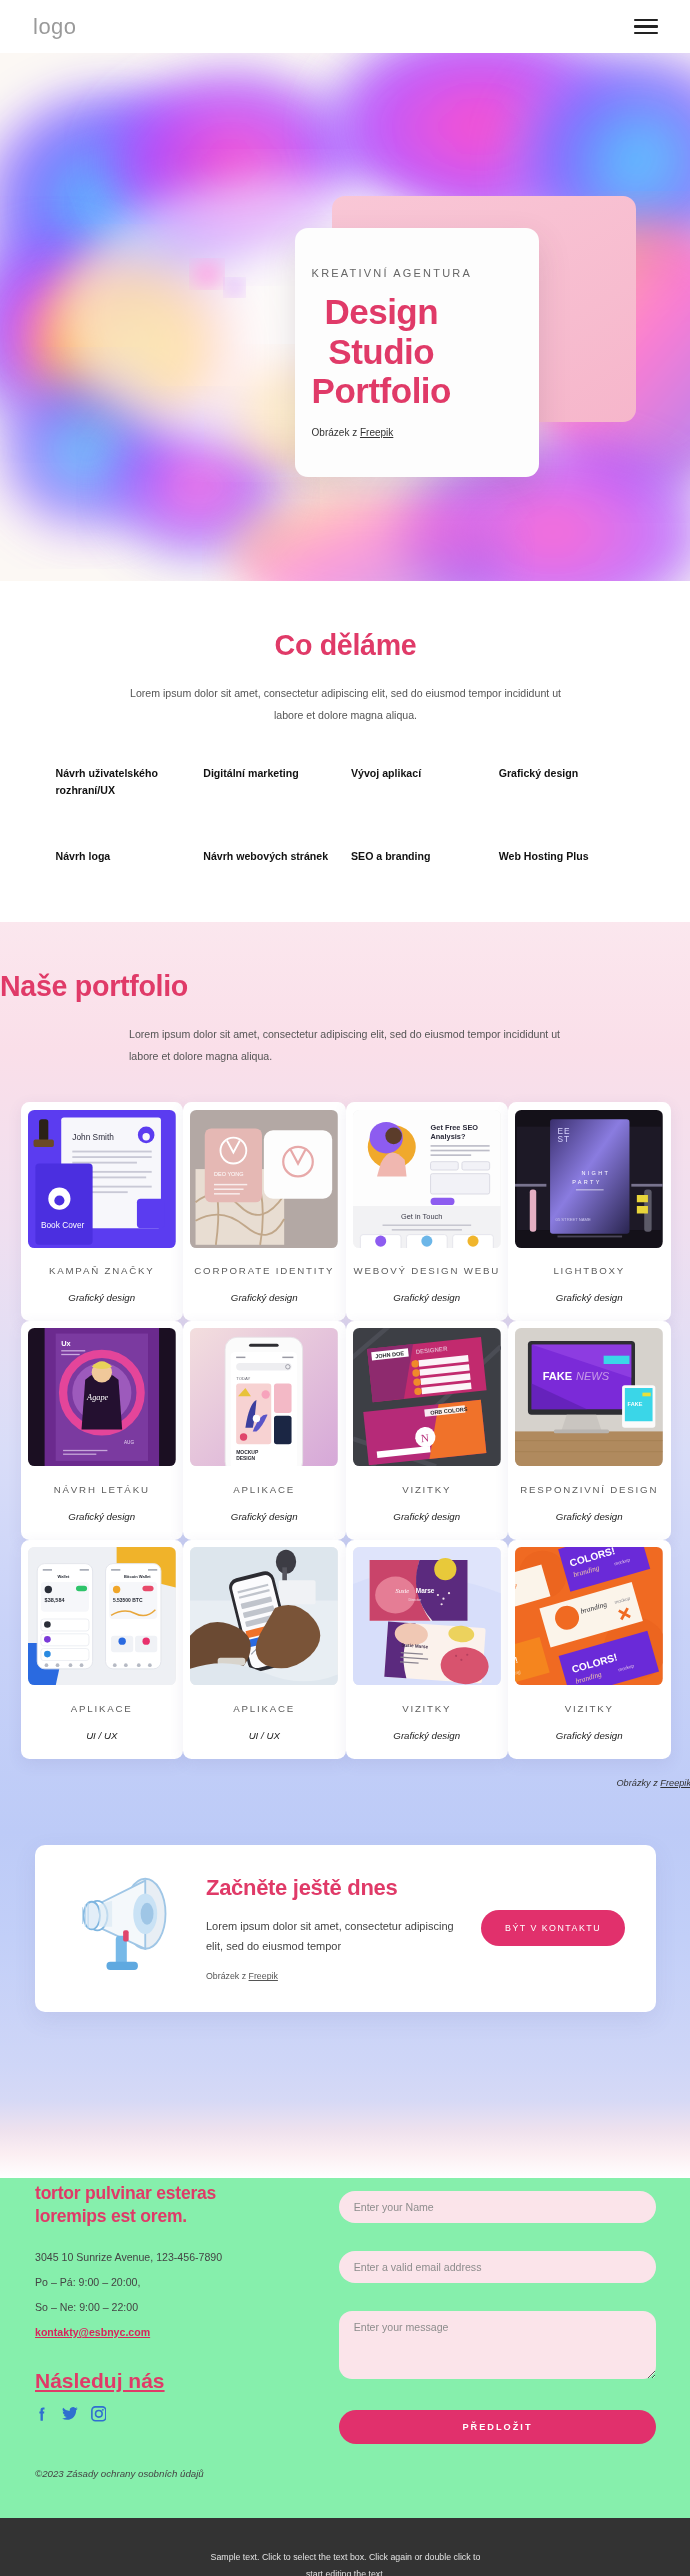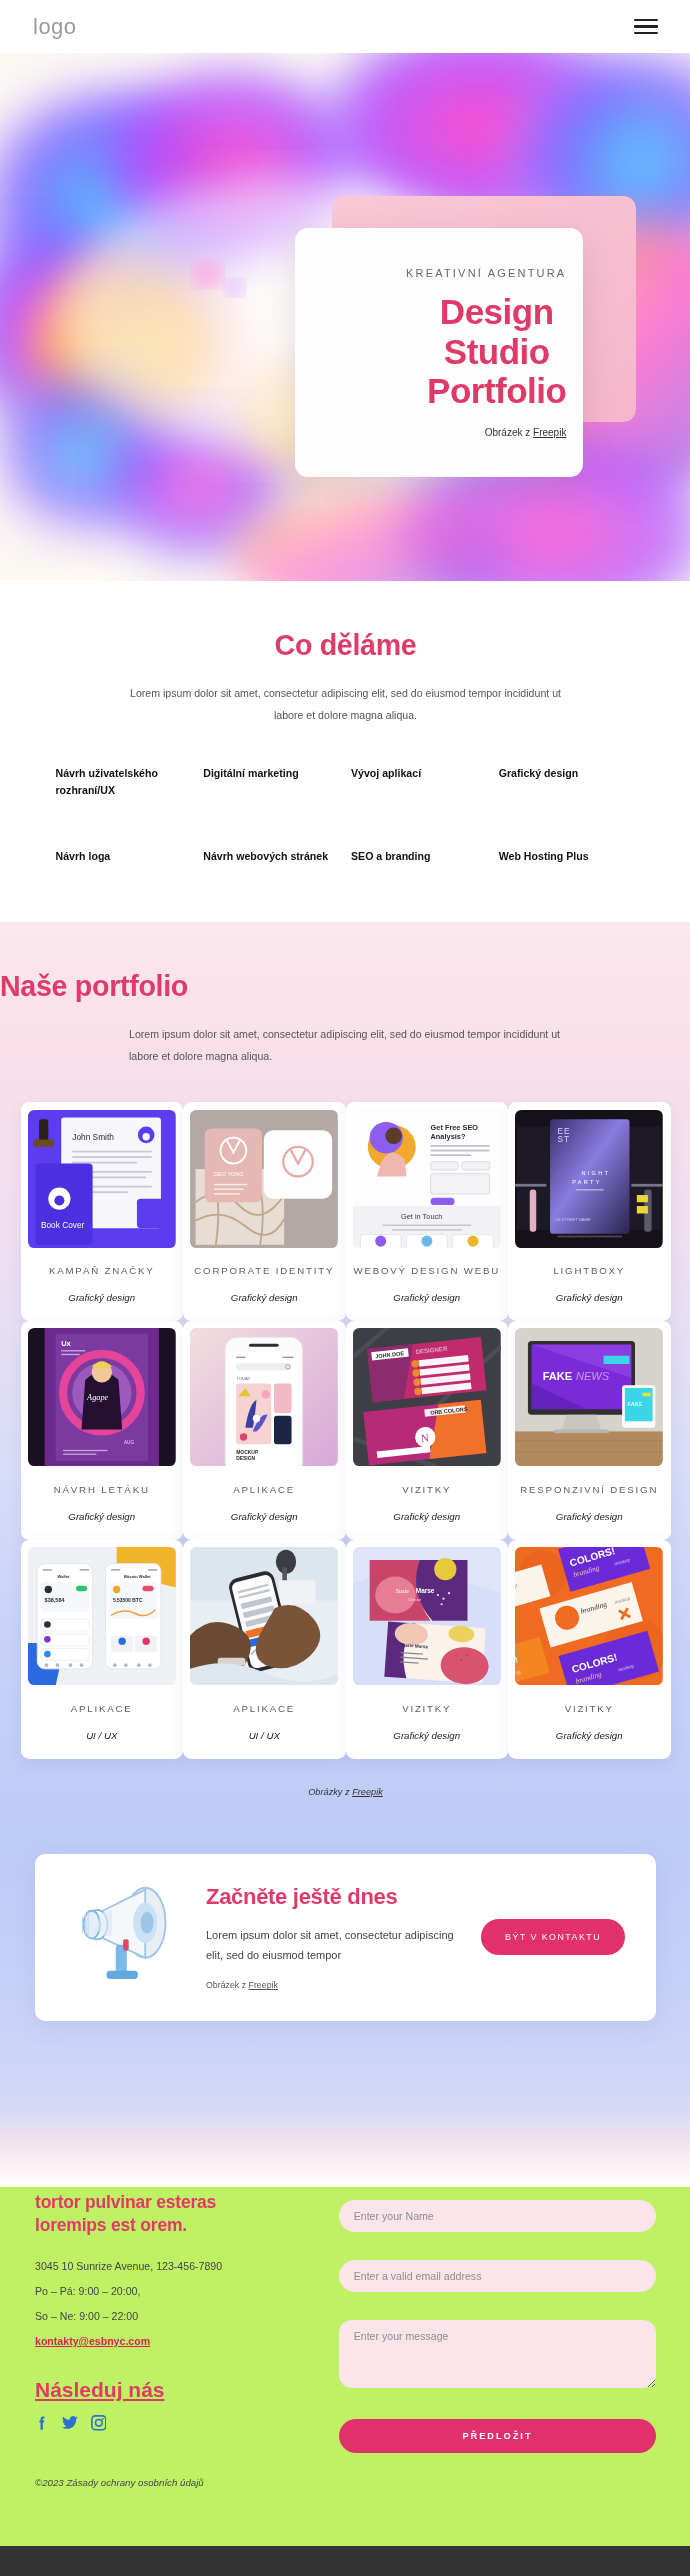--- a/index.html
+++ b/index.html
@@ -27,23 +27,23 @@
     position: relative; height: 528px; overflow: hidden;
     background: #fbf7f3;
   }
   .hero-bg { position: absolute; inset: 0; }
 
   .hero-card-shadow {
     position: absolute; left: 332px; top: 143px; width: 304px; height: 226px;
     background: linear-gradient(150deg,#f9c7d6,#f6b6cb); border-radius: 13px;
   }
   .hero-card {
-    position: absolute; left: 295px; top: 175px; width: 288px; height: 249px;
+    position: absolute; left: 295px; top: 175px; width: 244px; height: 249px;
     background: #fdfdfd; border-radius: 13px; box-shadow: 0 13px 33px rgba(90,60,90,.16);
-    display: flex; flex-direction: column; align-items: flex-end; justify-content: center;
+    display: flex; flex-direction: column; align-items: flex-start; justify-content: center;
     text-align: center; padding: 16.6px;
   }
   .hero-eyebrow {
     font-size: 11px; letter-spacing: 2.2px; color: #666; margin-bottom: 13px; font-weight: 400;
   }
   .hero-title {
     font-size: 35px; line-height: 1.12; font-weight: 700; color: #e03a68; letter-spacing: -0.5px;
   }
   .hero-credit { margin-top: 16.6px; font-size: 10px; color: #333; }
   .hero-credit a { color: #333; text-decoration: underline; }
@@ -80,21 +80,21 @@
     width: 100%; height: 138px; border-radius: 6.4px; overflow: hidden; position: relative;
     background: #eee;
   }
   .pf-name {
     margin-top: 14.7px; text-align: center; font-size: 9.7px; letter-spacing: 1.8px;
     color: #5c5c5c; line-height: 1.8; text-transform: uppercase;
   }
   .pf-cat {
     margin-top: 12px; text-align: center; font-size: 9.7px; font-style: italic; color: #222;
   }
-  .pf-credit { margin-top: 28px; text-align: center; font-size: 9.2px; font-style: italic; color: #333; }
+  .pf-credit { margin-top: 19px; text-align: right; font-size: 9.2px; font-style: italic; color: #333; }
   .pf-credit a { color: #333; text-decoration: underline; }
 
   
   .t-full { position: absolute; inset: 0; }
 
   
   .cta-wrap { background: linear-gradient(180deg,#bdcbf7 0%, #c2cff8 45%, #cfd6f7 100%); padding: 13px 15px 55px; }
   .cta {
     width: 621px; margin: 0 auto; background: #fff; border-radius: 10px;
     padding: 28px 31px; display: flex; align-items: center; gap: 5.5px;
@@ -107,21 +107,21 @@
   .cta-credit { margin-top: 14.7px; font-size: 8.8px; color: #555; }
   .cta-credit a { color: #555; text-decoration: underline; }
   .cta-btn {
     flex: 0 0 auto; background: #e1306c; color: #fff; border: none; cursor: pointer;
     border-radius: 22px; padding: 13px 24px; font-size: 8.8px; letter-spacing: 1.5px;
     font-family: inherit; align-self: center;
   }
 
   
   .footer-grad { background: linear-gradient(180deg,#cfd6f7 0%, #d6d9f6 30%, #efe2ee 58%, #fbeef2 78%, #ffffff 100%); height: 111px; }
-  .contact { background: #bef264; position: relative; padding: 0 0 58px; }
+  .contact { background: #86efac; position: relative; padding: 0 0 39px; }
   .contact-inner { width: 621px; margin: 0 auto; display: flex; gap: 28px; position: relative; }
   .c-left { width: 276px; padding-top: 3.7px; }
   .c-head {
     font-size: 17.5px; font-weight: 700; color: #e03a68; line-height: 1.35; letter-spacing: -0.2px;
   }
   .c-lines { margin-top: 16.6px; font-size: 10.6px; line-height: 2.35; color: #444; }
   .c-mail { display: inline-block; color: #d8245c; font-weight: 700; text-decoration: underline; }
   .c-follow { margin-top: 24px; font-size: 21px; font-weight: 700; color: #e03a68; text-decoration: underline; }
   .socials { margin-top: 13px; display: flex; gap: 13px; align-items: center; }
   .socials span { color: #2f6fd0; cursor: pointer; display: inline-flex; }

